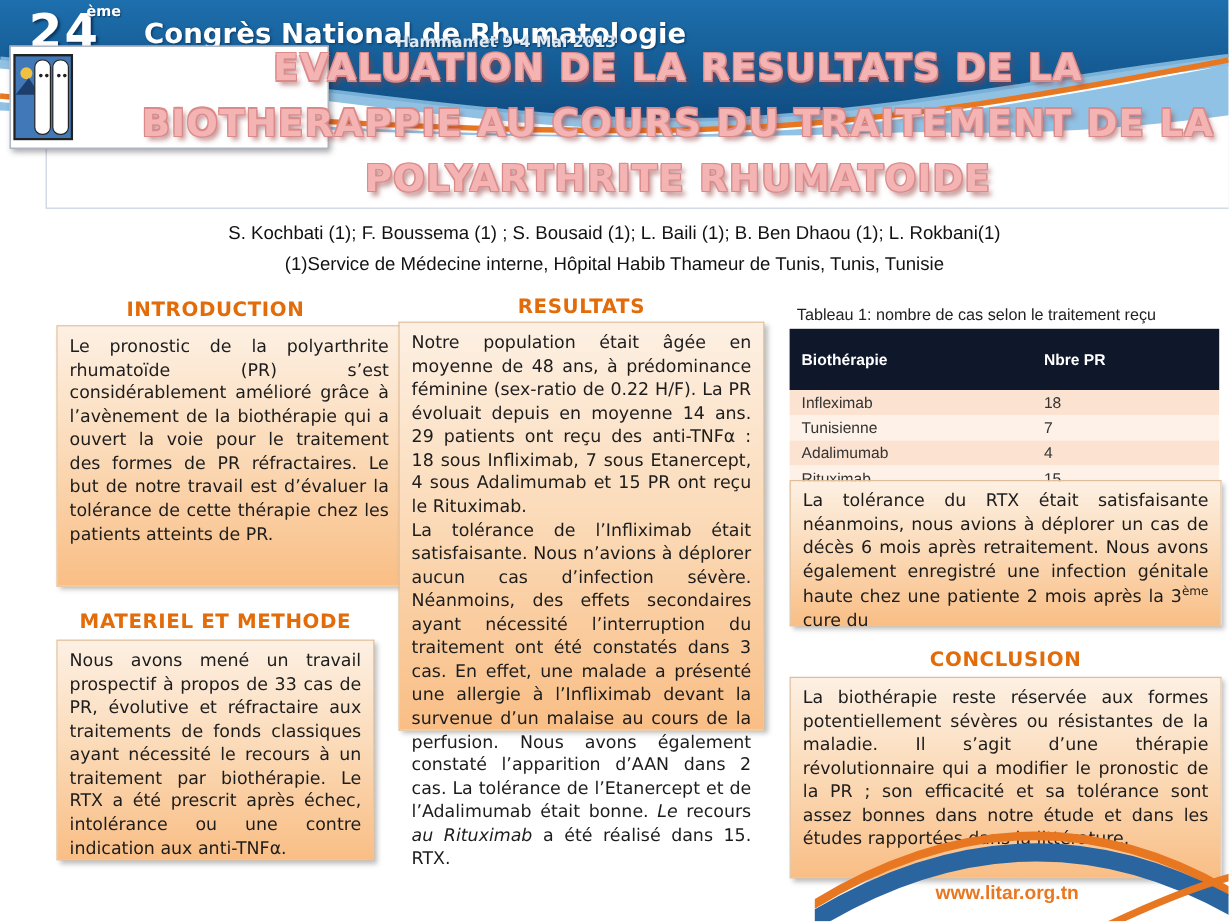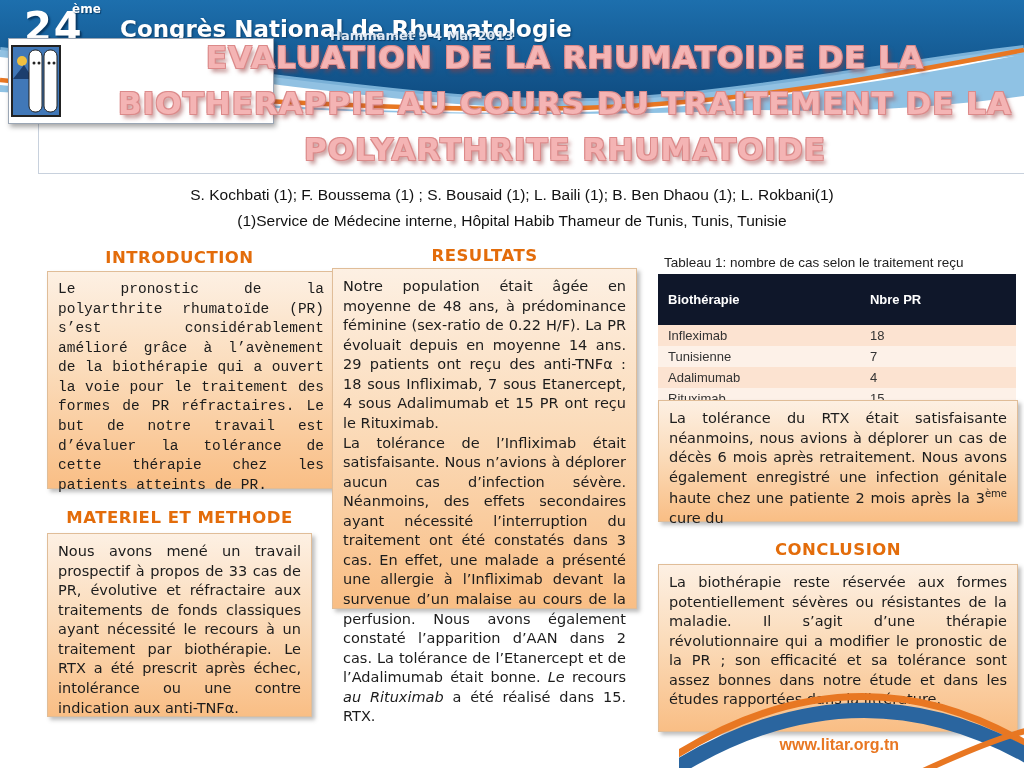--- a/index.html
+++ b/index.html
@@ -43,21 +43,21 @@
   
   .heading{position:absolute;text-align:center;font-size:16.5px;font-weight:bold;
            color:#e36c0a;letter-spacing:.5px;}
   .pbox{position:absolute;box-sizing:border-box;padding:8px 10px;
         background:linear-gradient(to bottom,#fdf0e3 0%,#fbdcbb 45%,#f9be85 100%);
         border:1px solid #e0bd98;box-shadow:3px 3px 4px rgba(110,110,110,.45);
         font-size:14.5px;line-height:1.35;text-align:justify;color:#1c1c1c;}
   .pbox p{margin:0;}
 
   .hd-intro{left:47px;top:248px;width:265px;}
-  .bx-intro{left:47px;top:271px;width:288px;height:218px;font-family:Liberation Mono, monospace;}
+  .bx-intro{left:47px;top:271px;width:288px;height:218px;}
   .hd-meth{left:47px;top:508px;width:265px;}
   .bx-meth{left:47px;top:533px;width:265px;height:184px;}
   .hd-res{left:332px;top:246px;width:305px;}
   .bx-res{left:332px;top:268px;width:305px;height:341px;}
   .bx-rtx{left:658px;top:400px;width:360px;height:122px;}
   .hd-conc{left:658px;top:540px;width:360px;}
   .bx-conc{left:658px;top:564px;width:360px;height:168px;}
 
   
   .tab-caption{position:absolute;left:664px;top:255px;width:356px;font-size:13.5px;color:#222;
@@ -113,21 +113,21 @@
       <rect x="18" y="5" width="13" height="62" rx="6" fill="#ffffff" stroke="#222"></rect>
       <rect x="33" y="5" width="13" height="62" rx="6" fill="#ffffff" stroke="#222"></rect>
       <circle cx="23" cy="18" r="1.5" fill="#222"></circle>
       <circle cx="28" cy="18" r="1.5" fill="#222"></circle>
       <circle cx="38" cy="18" r="1.5" fill="#222"></circle>
       <circle cx="43" cy="18" r="1.5" fill="#222"></circle>
     </svg>
   </div>
 
   <div class="big-title">
-    <div class="tl">EVALUATION DE LA RHUMATOIDE DE LA</div>
+    <div class="tl">EVALUATION DE LA RESULTATS DE LA</div>
     <div class="tl">BIOTHERAPPIE AU COURS DU TRAITEMENT DE LA</div>
     <div class="tl">POLYARTHRITE RHUMATOIDE</div>
   </div>
 
   <div class="authors">S. Kochbati (1); F. Boussema (1) ; S. Bousaid (1); L. Baili (1); B. Ben Dhaou (1); L. Rokbani(1)</div>
   <div class="affil">(1)Service de Médecine interne, Hôpital Habib Thameur de Tunis, Tunis, Tunisie</div>
 
   <div class="heading hd-intro">INTRODUCTION</div>
   <div class="pbox bx-intro">
     <p>Le pronostic de la polyarthrite rhumatoïde (PR) s’est considérablement amélioré grâce à l’avènement de la biothérapie qui a ouvert la voie pour le traitement des formes de PR réfractaires. Le but de notre travail est d’évaluer la tolérance de cette thérapie chez les patients atteints de PR.</p>

